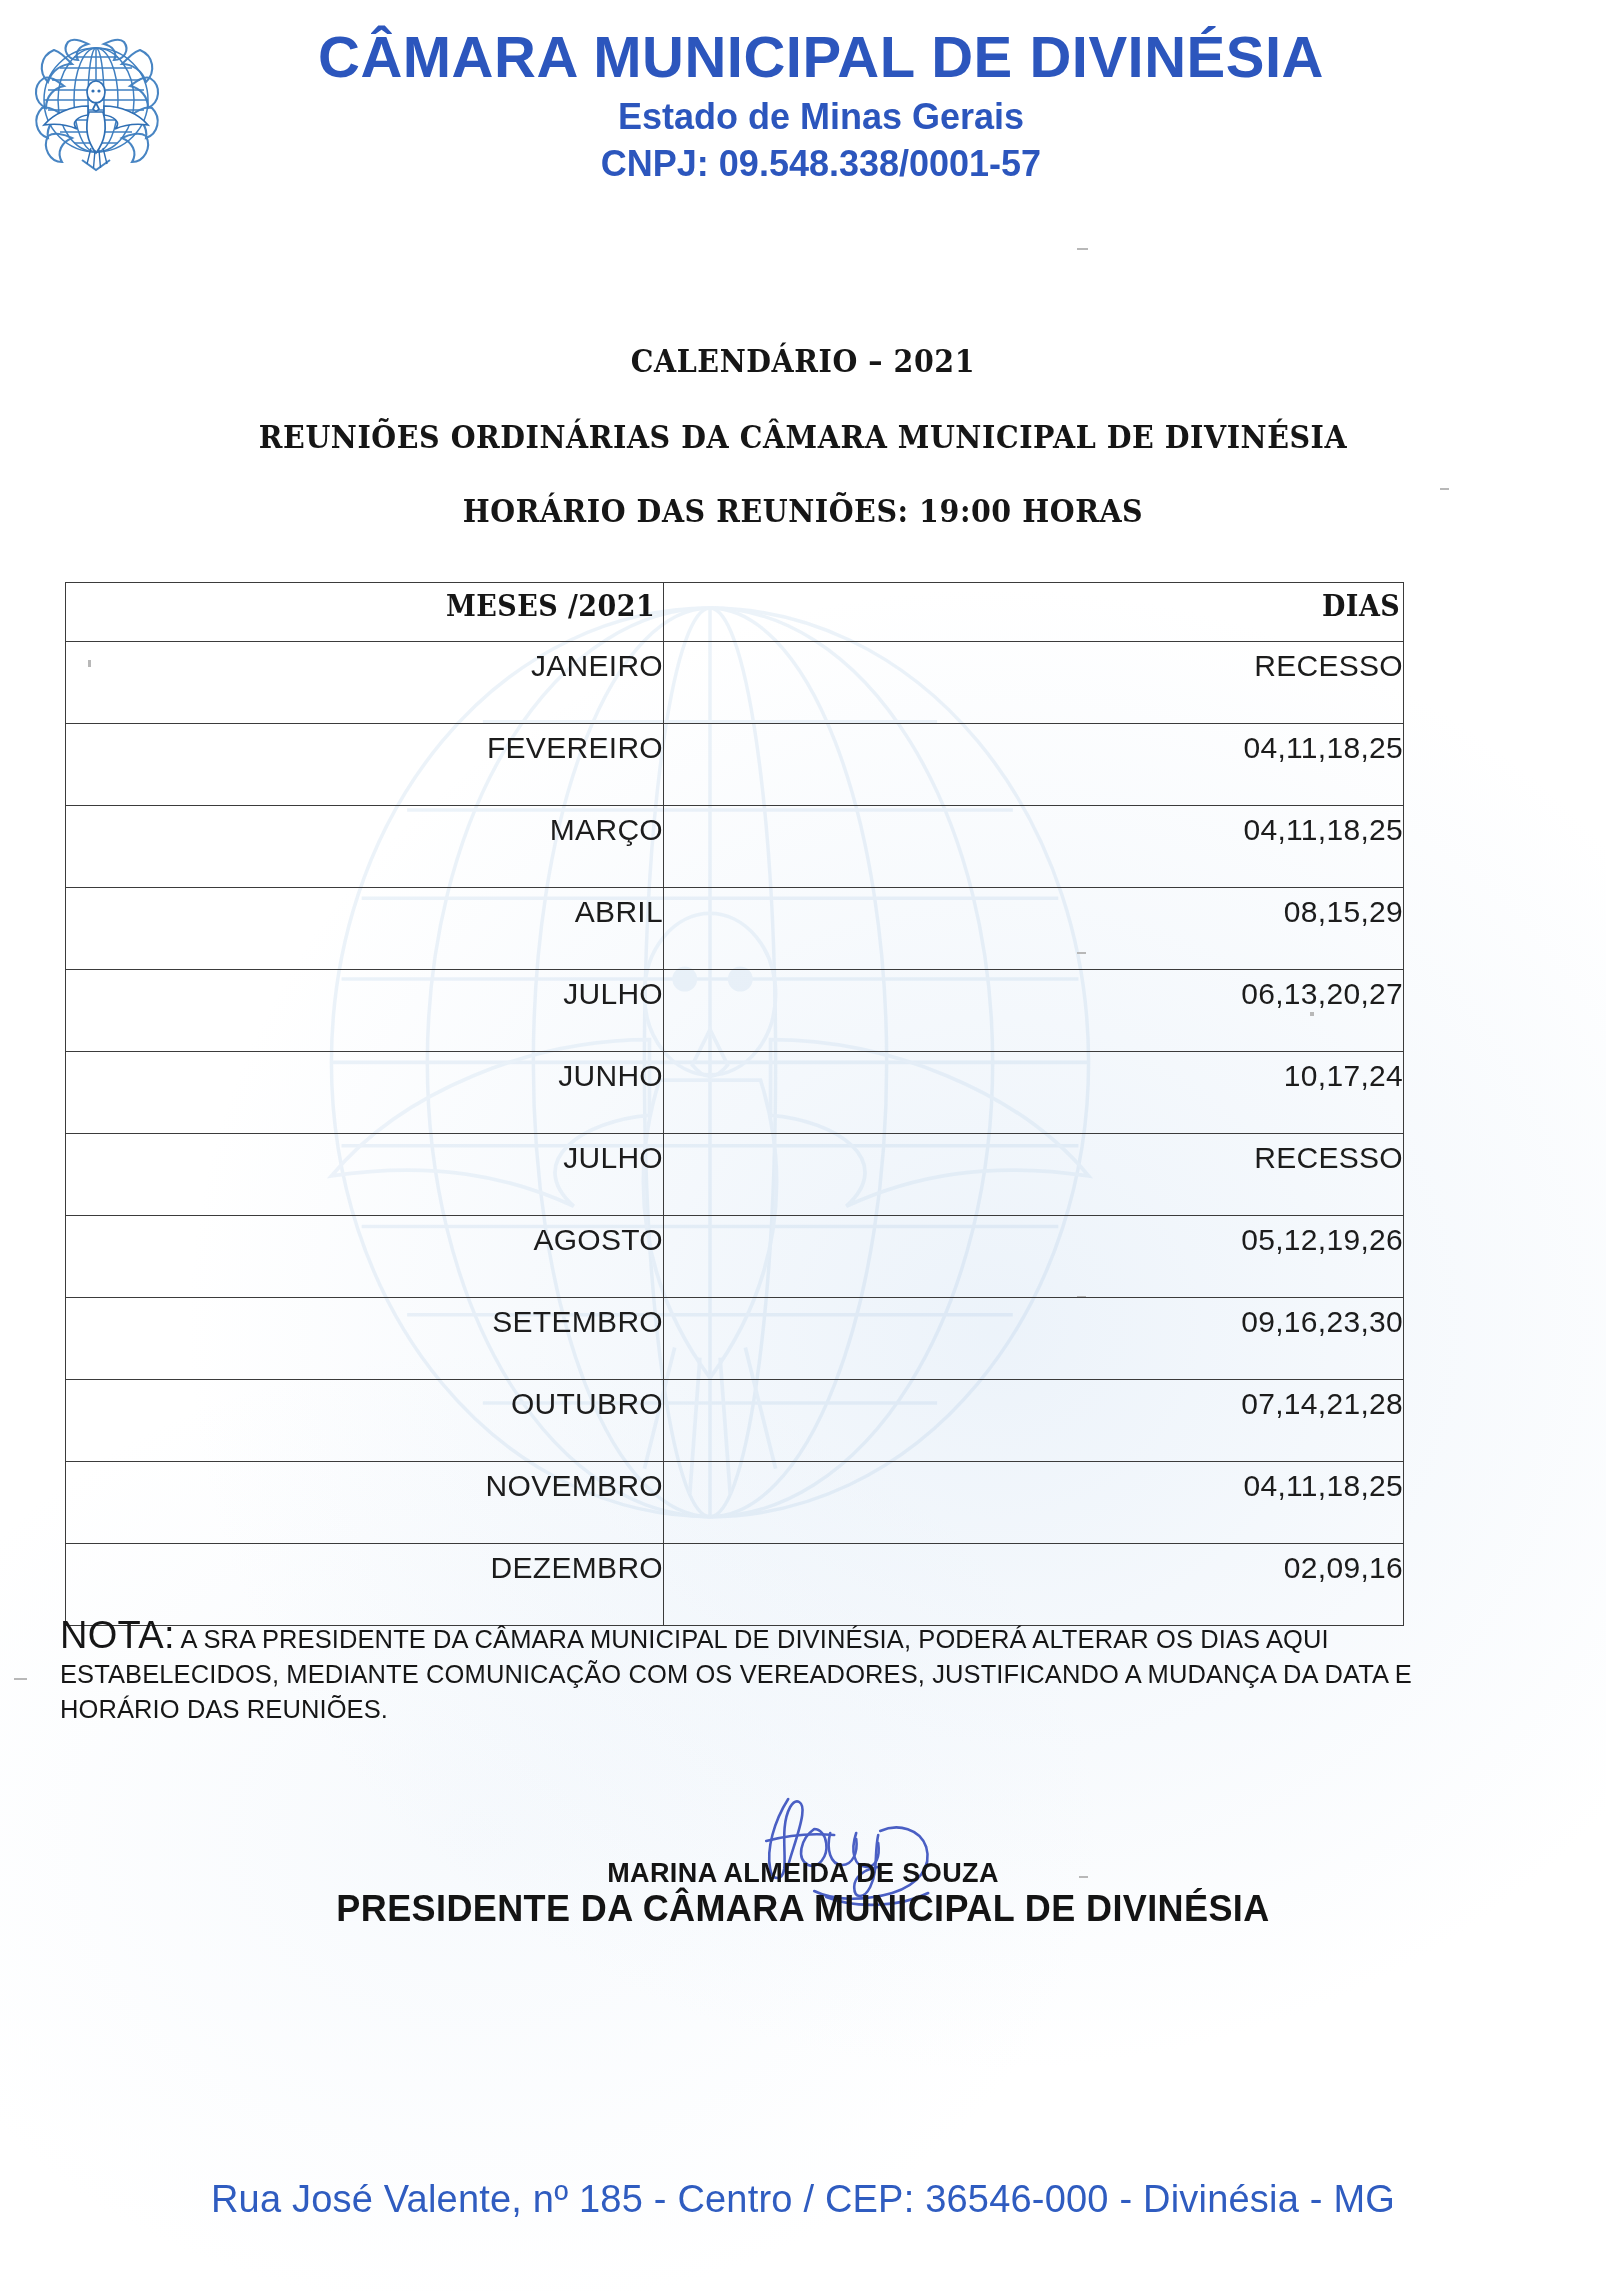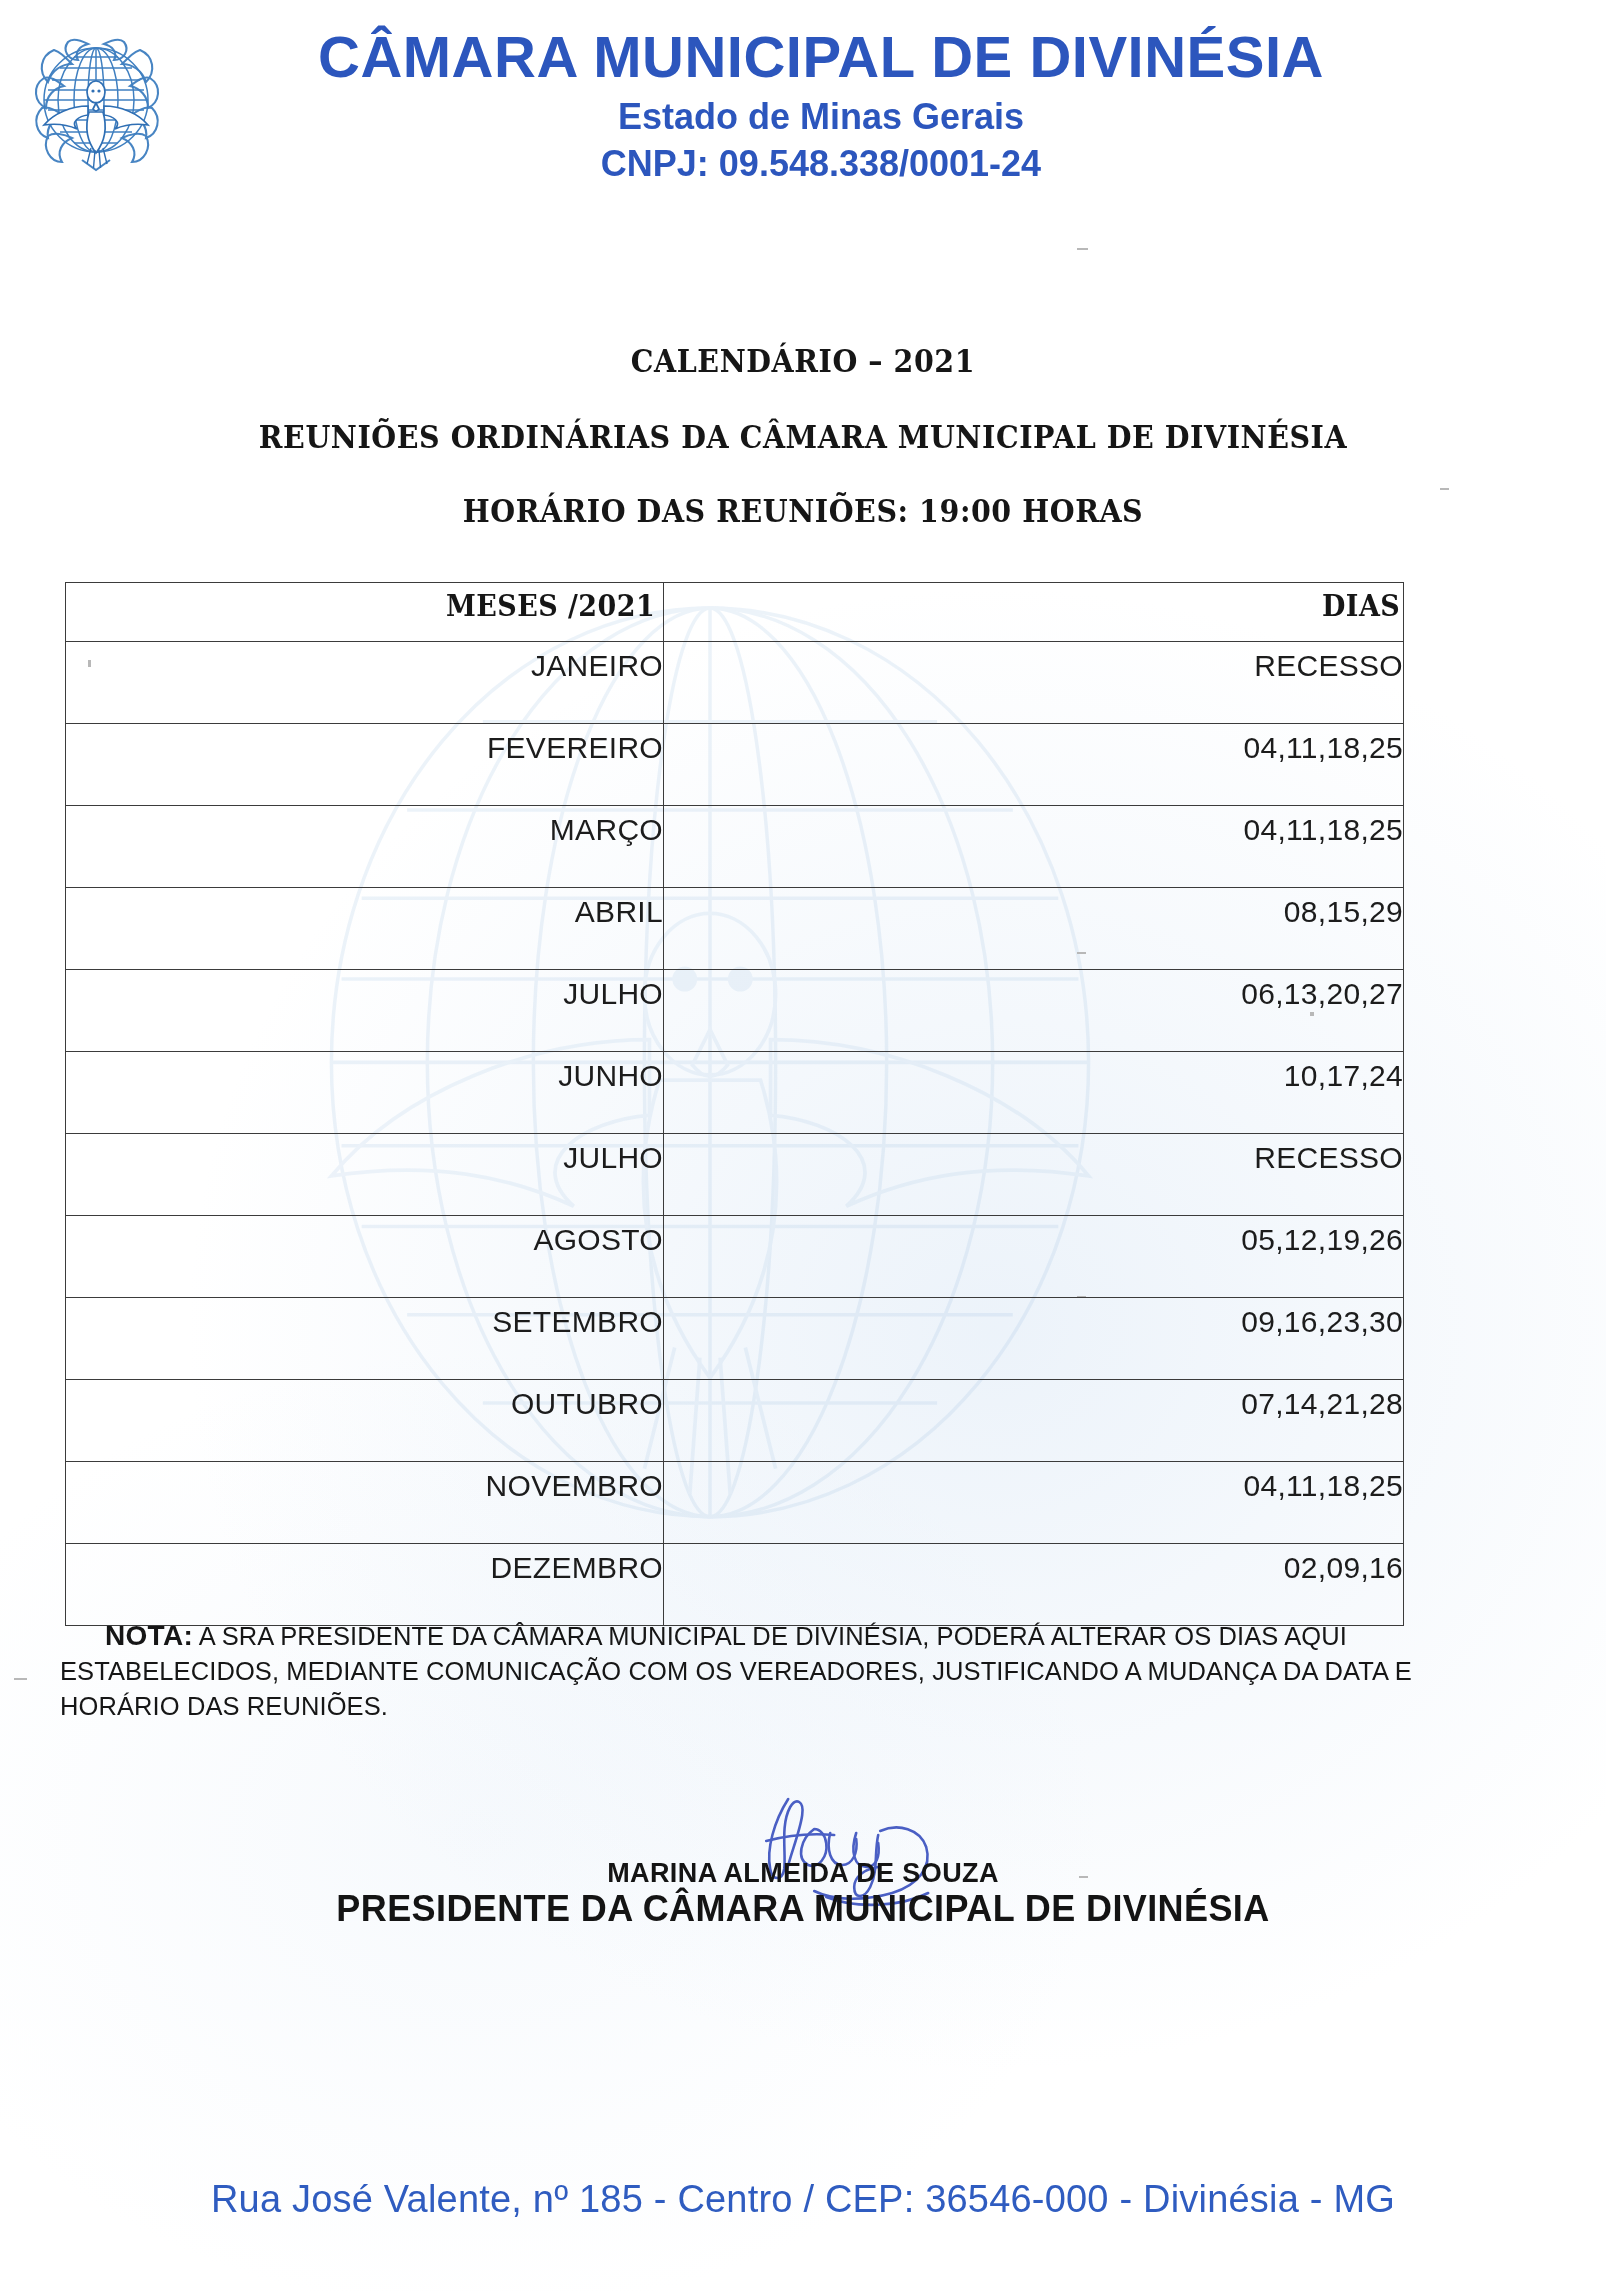--- a/index.html
+++ b/index.html
@@ -156,24 +156,23 @@
     left: 60px;
     top: 1618px;
     width: 1420px;
     font-family: "Liberation Sans", sans-serif;
     font-size: 25.5px;
     line-height: 35px;
     letter-spacing: 0.1px;
     color: #161616;
   }
   .nota b {
-    font-weight: bold;
-    font-size: 28px;
+    font-weight: normal;
+    font-size: 38px;
     letter-spacing: 0.3px;
-    margin-left: 45px;
   }
 
   
   .sign-block {
     position: absolute;
     left: 0;
     top: 1855px;
     width: 1606px;
     text-align: center;
   }
@@ -314,21 +313,21 @@
         <g fill="#2f6fb4">
           <circle cx="71" cy="65" r="1.6"></circle>
           <circle cx="77" cy="65" r="1.6"></circle>
         </g>
       </svg>
     </div>
 
     <div class="head-text">
       <div class="org-title">CÂMARA MUNICIPAL DE DIVINÉSIA</div>
       <div class="org-sub">Estado de Minas Gerais</div>
-      <div class="org-cnpj">CNPJ: 09.548.338/0001-24</div>
+      <div class="org-cnpj">CNPJ: 09.548.338/0001-57</div>
     </div>
   </div>
 
   <div class="titles">
     <div class="doc-title t1">CALENDÁRIO – 2021</div>
     <div class="doc-title t2">REUNIÕES ORDINÁRIAS DA CÂMARA MUNICIPAL DE DIVINÉSIA</div>
     <div class="doc-title t3">HORÁRIO DAS REUNIÕES: 19:00 HORAS</div>
   </div>
 
   <table class="cal-table">

